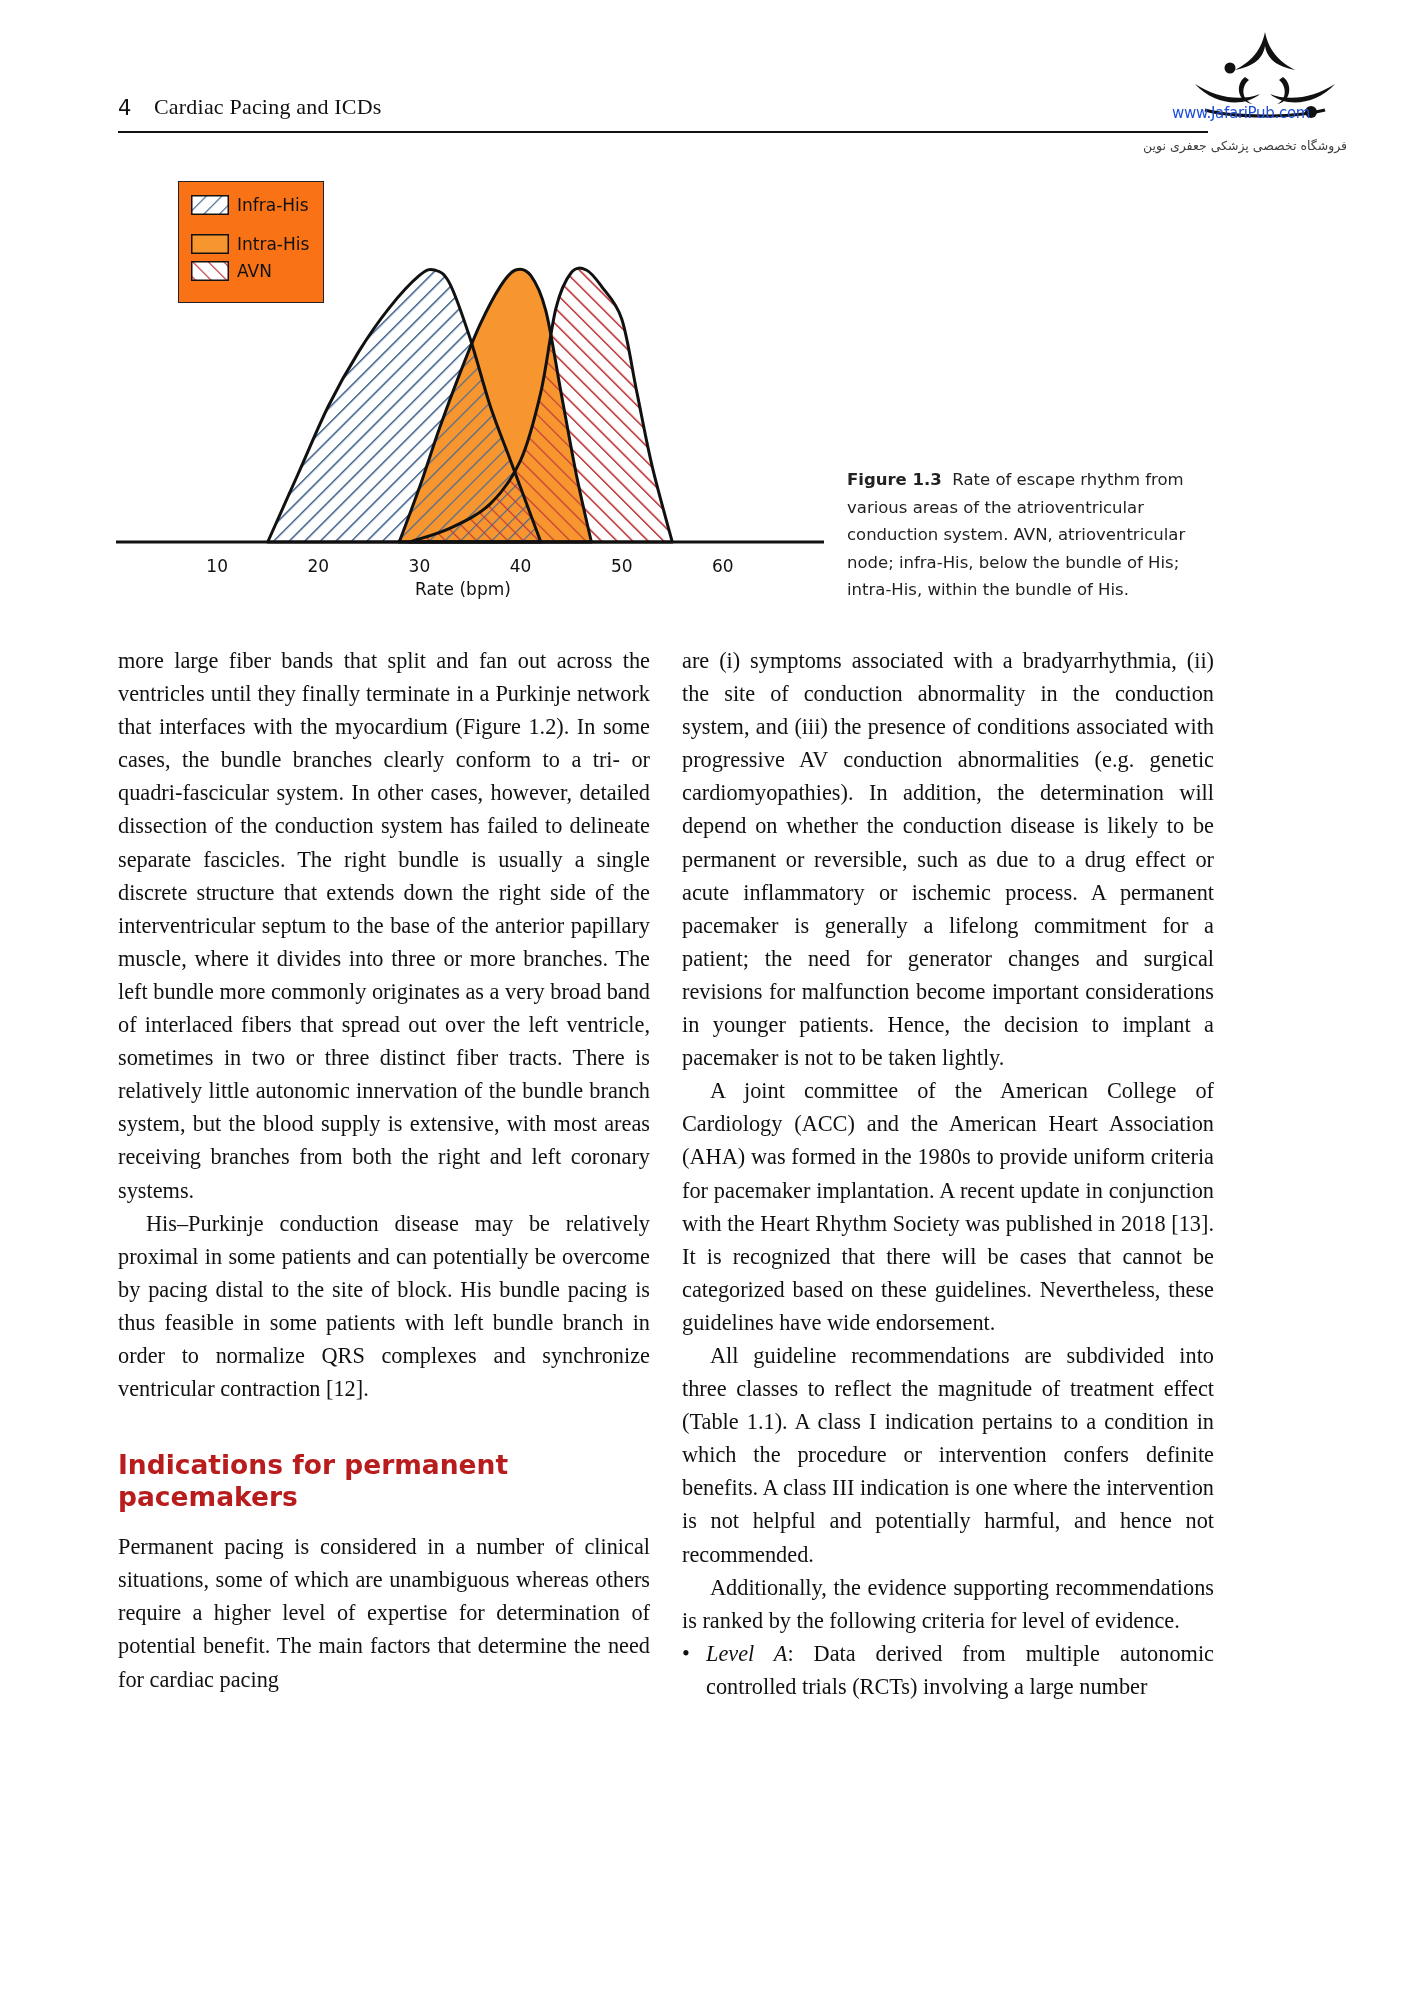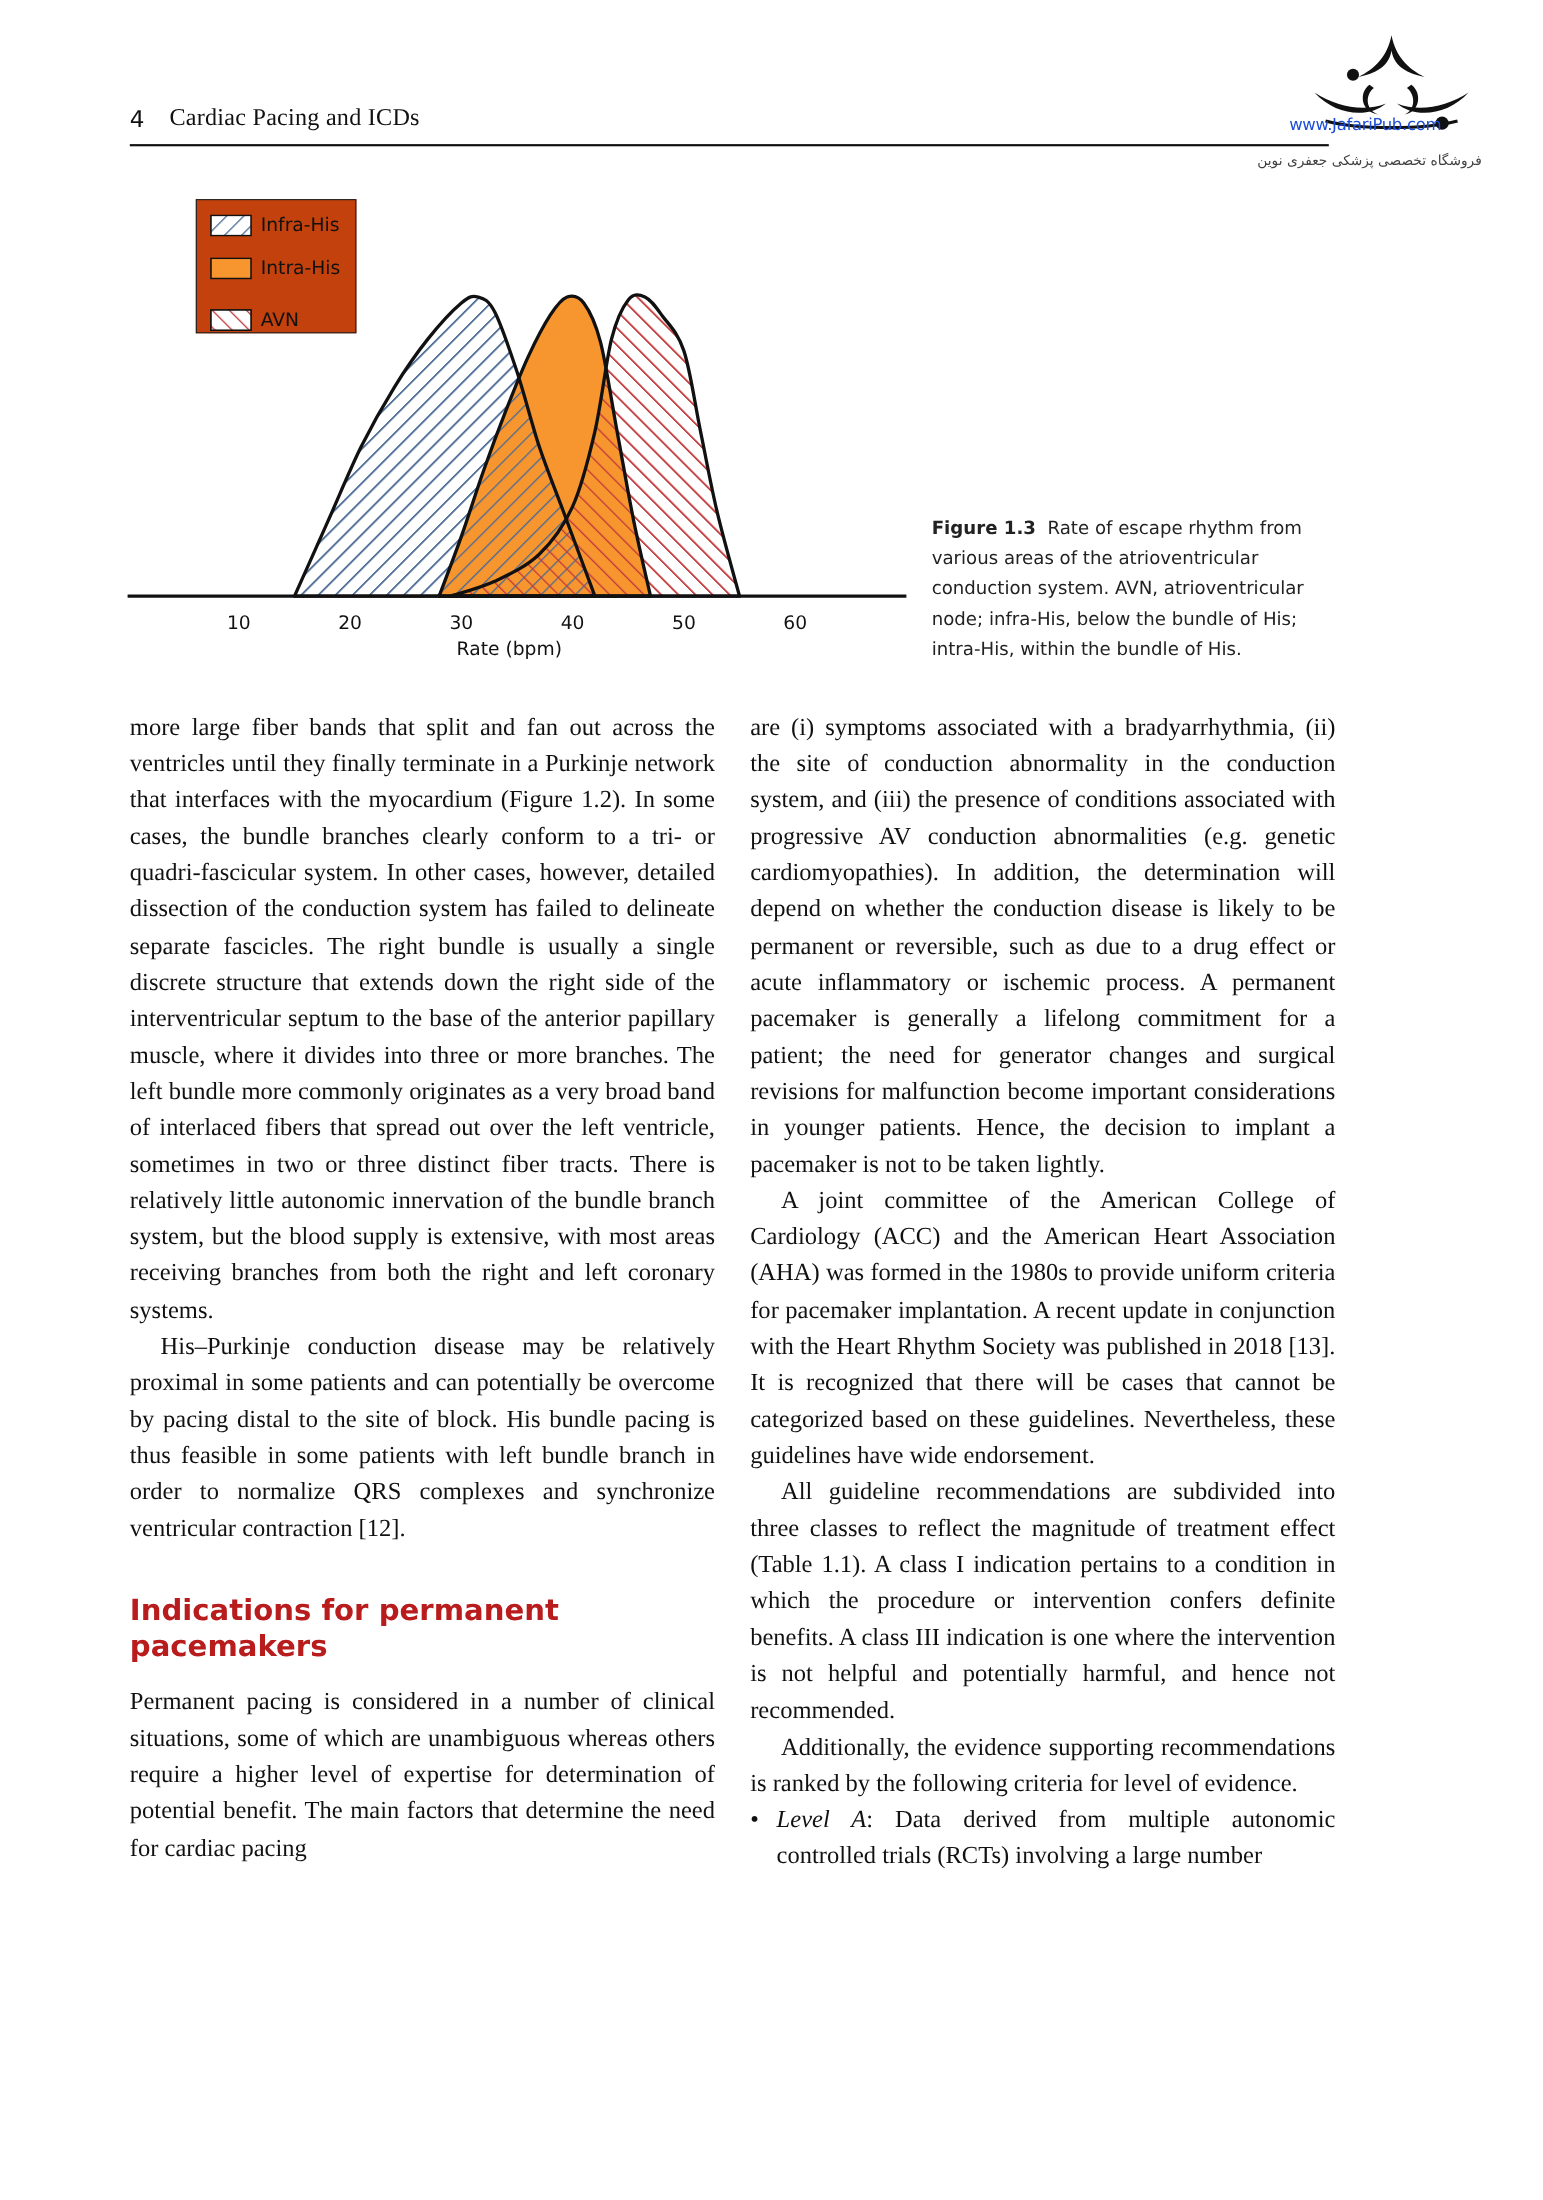--- a/index.html
+++ b/index.html
@@ -11,21 +11,21 @@
   #running-title { position:absolute; left:36px; top:0; font-size:22px; font-family:"Liberation Serif", serif; letter-spacing:0.2px; }
   #header-rule { position:absolute; left:118px; top:131px; width:1090px; height:2px; background:#111; }
 
   
   #logo { position:absolute; left:1165px; top:22px; width:200px; height:140px; }
   #logo-url { position:absolute; left:1172px; top:104px; font-size:15px; color:#1d4ed8; font-family:"DejaVu Sans", sans-serif; letter-spacing:-0.3px; }
   #logo-persian { position:absolute; left:1143px; top:138px; font-size:12.5px; color:#404040; font-family:"DejaVu Sans", sans-serif; direction:rtl; }
 
   
   #figure { position:absolute; left:110px; top:175px; width:720px; height:440px; }
-  #legend { position:absolute; left:178px; top:181px; width:144px; height:120px; border:1.5px solid #222; background:#c2410c; }
+  #legend { position:absolute; left:178px; top:181px; width:144px; height:120px; border:1.5px solid #222; background:#f97316; }
   .legend-item { position:absolute; left:12px; height:22px; display:flex; align-items:center; }
   .legend-swatch { width:38px; height:20px; border:1.5px solid #111; box-sizing:border-box; margin-right:8px; }
   .legend-label { font-size:17px; font-family:"DejaVu Sans", sans-serif; }
 
   #figure-caption { position:absolute; left:847px; top:466px; width:380px; font-size:16.5px; line-height:27.5px; font-family:"DejaVu Sans", sans-serif; color:#222; }
   #figure-caption .fig-label { font-weight:bold; }
 
   
   .col { position:absolute; top:644px; width:532px; font-size:22.3px; line-height:33.1px; font-family:"Liberation Serif", serif; text-align:justify; }
   #col-left { left:118px; }
@@ -108,21 +108,21 @@
       <rect x="0.75" y="0.75" width="36.5" height="18.5" fill="url(#hatch-infra)" stroke="#111" stroke-width="1.5"></rect>
     </svg>
     <span class="legend-label">Infra-His</span>
   </div>
   <div class="legend-item" style="top:51px;">
     <svg class="legend-swatch" width="38" height="20" style="border:none;">
       <rect x="0.75" y="0.75" width="36.5" height="18.5" fill="#f7962e" stroke="#111" stroke-width="1.5"></rect>
     </svg>
     <span class="legend-label">Intra-His</span>
   </div>
-  <div class="legend-item" style="top:98px;">
+  <div class="legend-item" style="top:78px;">
     <svg class="legend-swatch" width="38" height="20" style="border:none;">
       <rect x="0.75" y="0.75" width="36.5" height="18.5" fill="url(#hatch-avn)" stroke="#111" stroke-width="1.5"></rect>
     </svg>
     <span class="legend-label">AVN</span>
   </div>
 </div>
 
 <div id="figure-caption">
   <span class="fig-label">Figure 1.3</span>&nbsp;
   <span>Rate of escape rhythm from various areas of the atrioventricular conduction system. AVN, atrioventricular node; infra-His, below the bundle of His; intra-His, within the bundle of His.</span>

